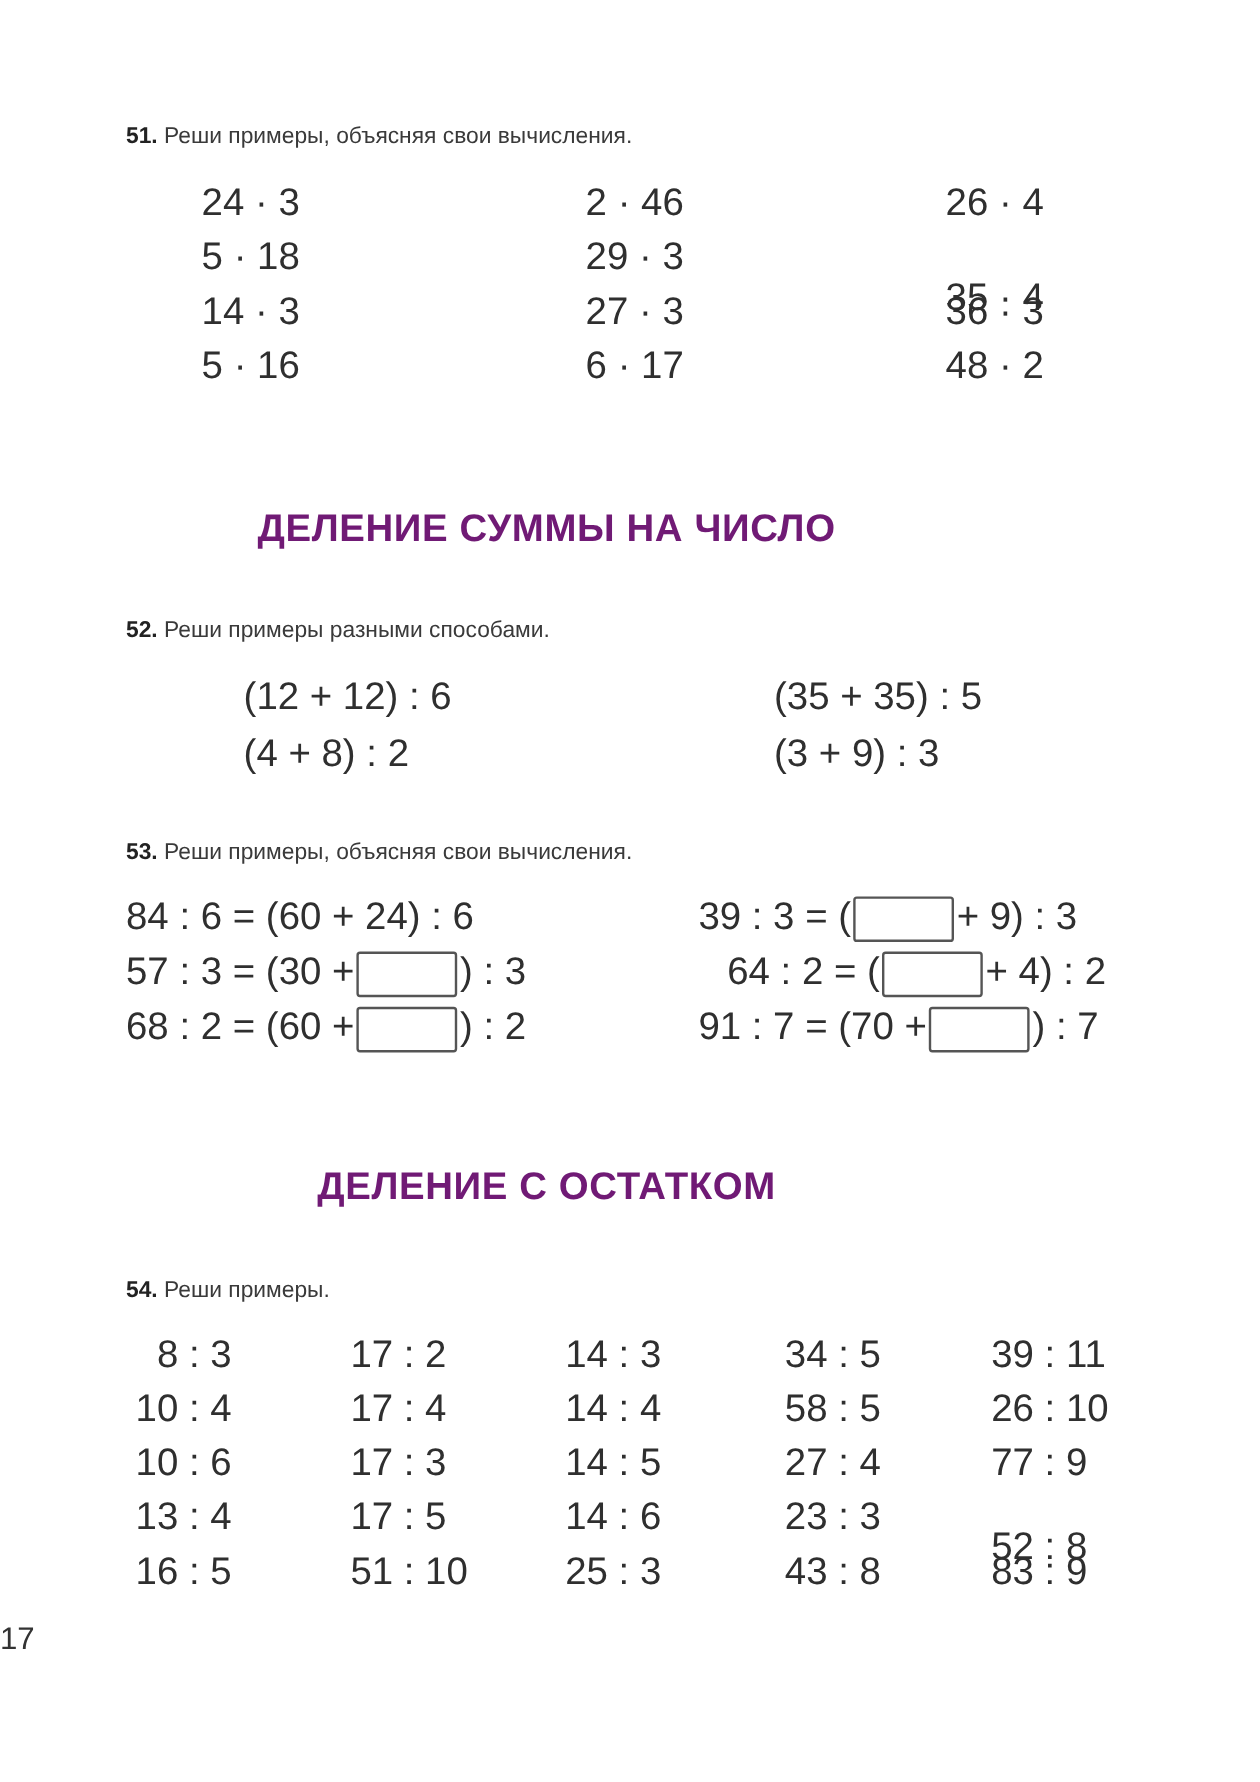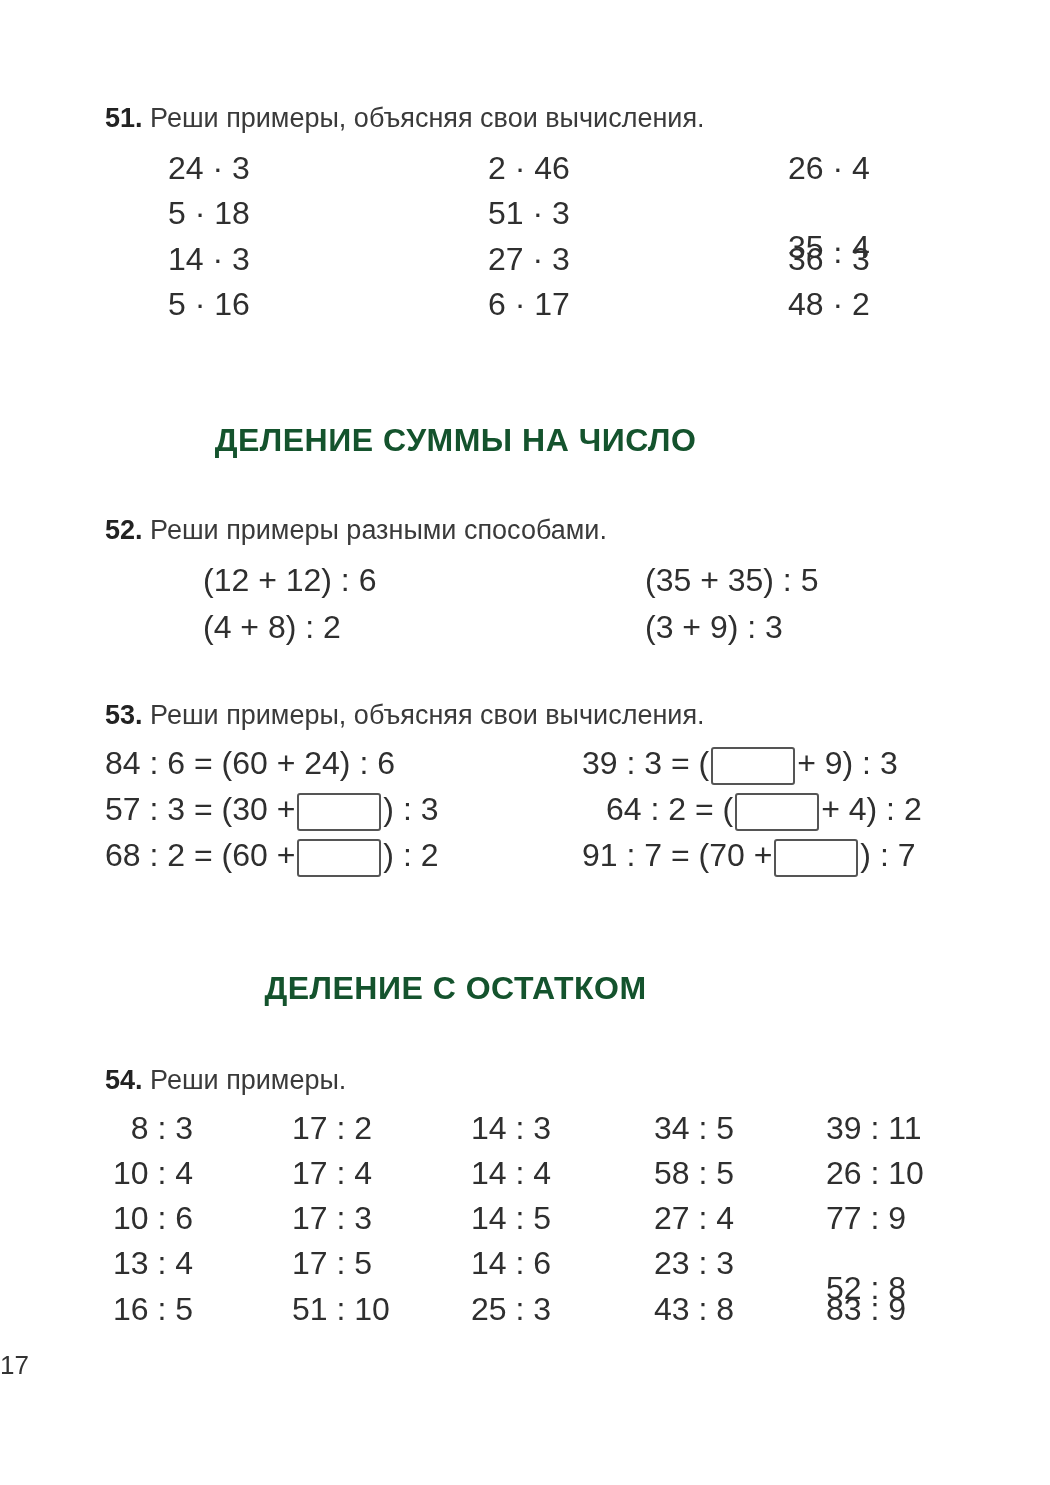--- a/index.html
+++ b/index.html
@@ -1,40 +1,40 @@
 <!DOCTYPE html>
 <html><head>
 <meta charset="utf-8">
 <style>
   html, body { margin: 0; padding: 0; background: #ffffff; }
   body { width: 1050px; height: 1485px; position: relative; overflow: hidden;
          font-family: "Liberation Sans", sans-serif; color: #2a2a2a; }
   .abs { position: absolute; }
-  .task { font-size: 27px; color: #3a3a3a; white-space: nowrap; }
+  .task { font-size: 19px; color: #3a3a3a; white-space: nowrap; }
   .task .num { font-weight: bold; color: #222; }
   .expr { font-size: 32px; color: #2f2f2f; white-space: nowrap; }
-  .heading { font-size: 32px; font-weight: bold; color: #14532d; letter-spacing: 0.5px;
+  .heading { font-size: 32px; font-weight: bold; color: #701a75; letter-spacing: 0.5px;
              white-space: nowrap; left: 0; width: 911px; text-align: center; }
   .box { display: inline-block; width: 80px; height: 34px; border: 2px solid #555;
          border-radius: 3px; vertical-align: middle; margin: 0 2px; background: #fff; }
   .pagenum { font-size: 26px; color: #333; left: 0; width: 1050px; }
 </style>
 </head>
 <body>
 
 <div class="abs task" style="left:105px; top:103px;">
   <span class="num">51.</span>
   <span>Реши примеры, объясняя свои вычисления.</span>
 </div>
 <div class="abs expr" style="left:168px; top:150px;">24 · 3</div>
 <div class="abs expr" style="left:168px; top:195px;">5 · 18</div>
 <div class="abs expr" style="left:168px; top:241px;">14 · 3</div>
 <div class="abs expr" style="left:168px; top:286px;">5 · 16</div>
 <div class="abs expr" style="left:488px; top:150px;">2 · 46</div>
-<div class="abs expr" style="left:488px; top:195px;">51 · 3</div>
+<div class="abs expr" style="left:488px; top:195px;">29 · 3</div>
 <div class="abs expr" style="left:488px; top:241px;">27 · 3</div>
 <div class="abs expr" style="left:488px; top:286px;">6 · 17</div>
 <div class="abs expr" style="left:788px; top:150px;">26 · 4</div>
 <div class="abs expr" style="left:788px; top:195px;margin-top:34px;">35 · 4</div>
 <div class="abs expr" style="left:788px; top:241px;">36 · 3</div>
 <div class="abs expr" style="left:788px; top:286px;">48 · 2</div>
 
 <div class="abs heading" style="top:422px;">ДЕЛЕНИЕ СУММЫ НА ЧИСЛО</div>
 
 <div class="abs task" style="left:105px; top:515px;">

